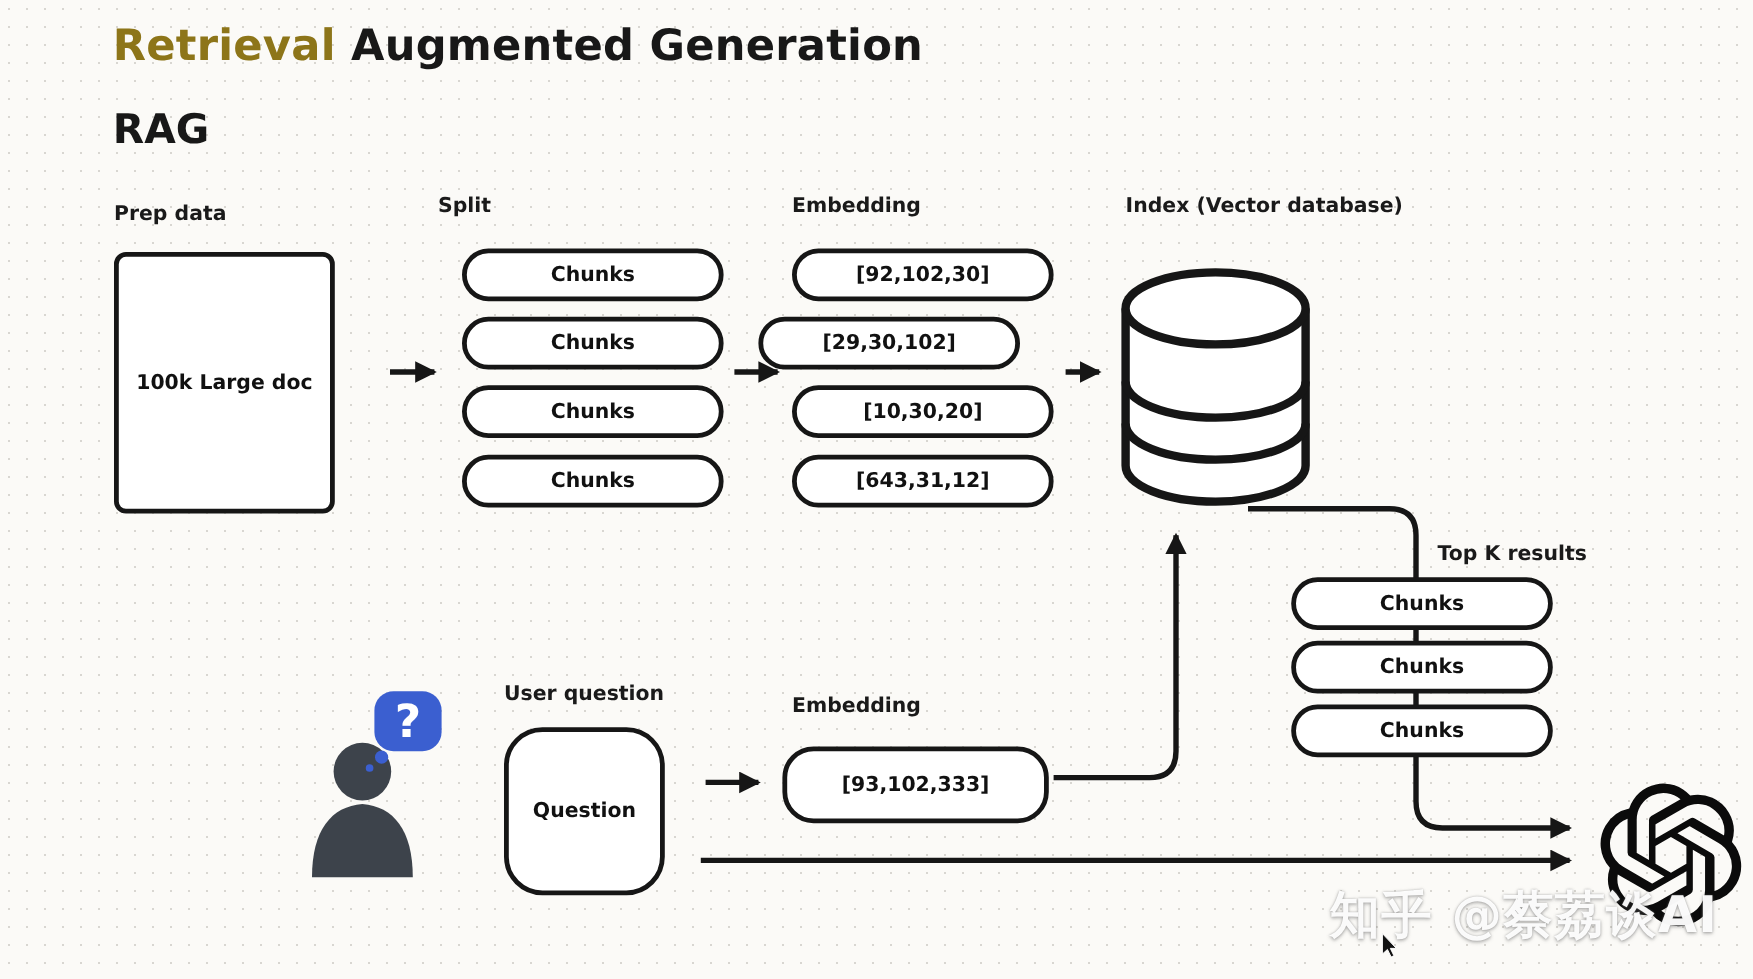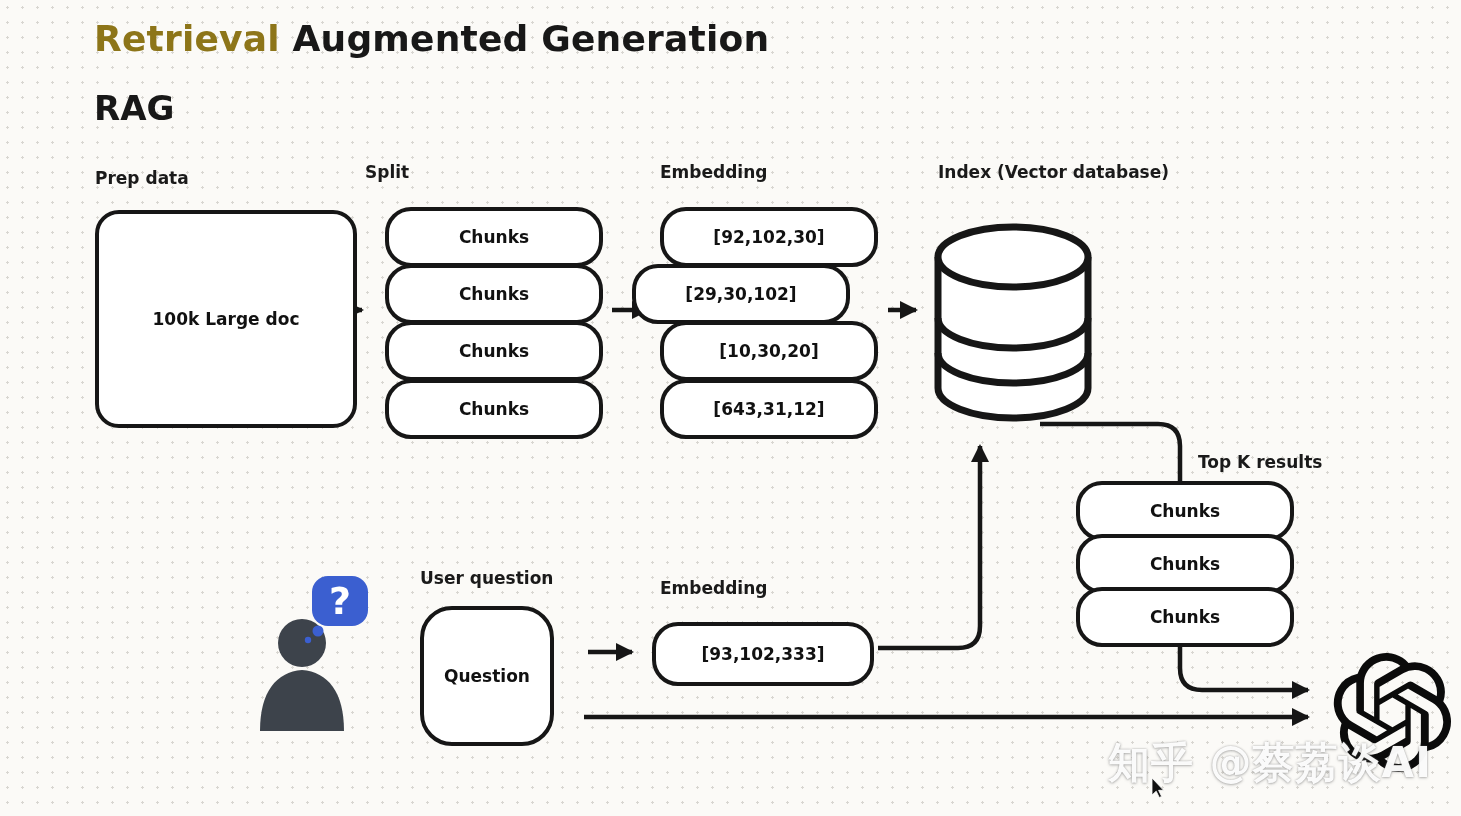--- a/index.html
+++ b/index.html
@@ -18,27 +18,27 @@
   .title{left:94px;top:18px;font-size:36px;font-weight:800;letter-spacing:.2px;white-space:pre;}
   .t-accent{color:#8d7519;}
   .t-rest{color:#181818;}
   .subtitle{left:94px;top:88px;font-size:34px;font-weight:800;color:#181818;}
   .lbl{font-size:17px;font-weight:700;color:#1a1a1a;white-space:nowrap;}
   .box{
     background:#ffffff;border:4px solid #161616;
     display:flex;align-items:center;justify-content:center;
     font-size:17px;font-weight:700;color:#111;box-sizing:border-box;
   }
-  .doc-box{left:95px;top:210px;width:262px;height:218px;border-radius:24px;}
+  .doc-box{left:95px;top:210px;width:184px;height:218px;border-radius:10px;}
   .question-box{left:420px;top:606px;width:134px;height:140px;border-radius:32px;}
   .pill{
     background:#ffffff;border:4px solid #161616;border-radius:26px;
     display:flex;align-items:center;justify-content:center;
     font-size:17px;font-weight:700;color:#111;box-sizing:border-box;
-    width:218px;height:60px;
+    width:218px;height:44px;
   }
   .watermark{
     left:1108px;top:735px;font-size:42px;font-weight:700;
     color:rgba(255,255,255,0.95);
     text-shadow:0 0 2px rgba(110,110,110,.55),0 1px 3px rgba(90,90,90,.35);
     letter-spacing:1px;white-space:nowrap;
   }
 </style>
 </head>
 <body>

